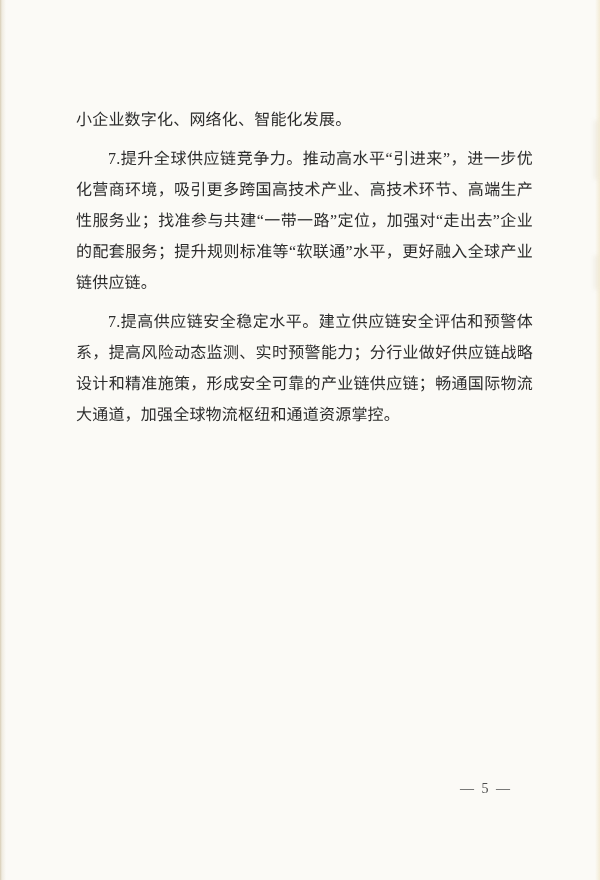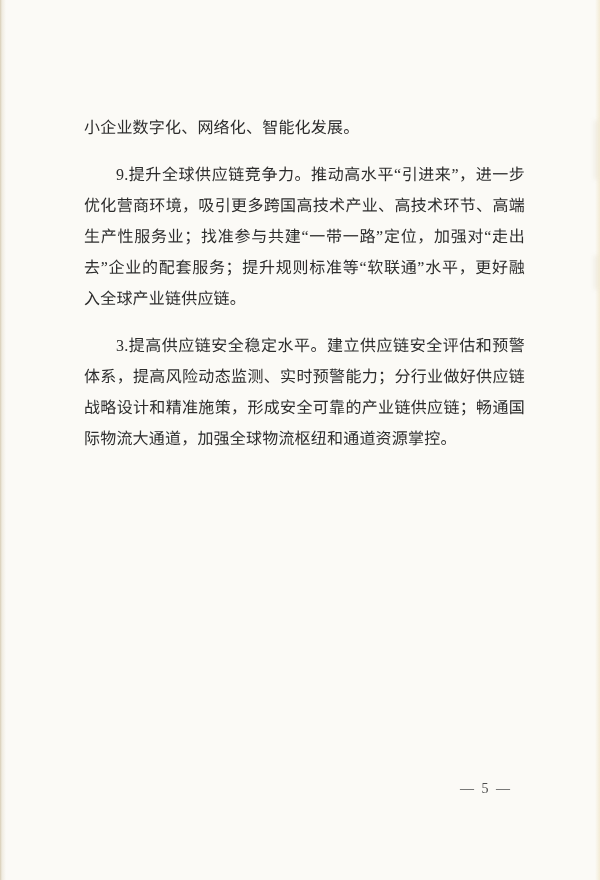--- a/index.html
+++ b/index.html
@@ -55,21 +55,21 @@
     top: 96px;
     width: 473px;
     font-size: 16px;
     line-height: 31px;
     color: var(--ink);
     text-align: justify;
     text-justify: inter-character;
     letter-spacing: 0.2px;
   }
   .para {
-    margin: 16px;
+    margin: 8px;
     padding: 0;
     text-indent: 2em;
   }
   .para.no-indent {
     text-indent: 0;
   }
   .page-number {
     position: absolute;
     top: 780px;
     right: 88px;
@@ -83,18 +83,18 @@
 <body>
 
 <div class="page">
   <div class="edge-left"></div>
   <div class="edge-right"></div>
   <div class="smudge smudge-a"></div>
   <div class="smudge smudge-b"></div>
 
   <main class="text-block">
     <p class="para no-indent">小企业数字化、网络化、智能化发展。</p>
-    <p class="para">9.提升全球供应链竞争力。推动高水平“引进来”，进一步优化营商环境，吸引更多跨国高技术产业、高技术环节、高端生产性服务业；找准参与共建“一带一路”定位，加强对“走出去”企业的配套服务；提升规则标准等“软联通”水平，更好融入全球产业链供应链。</p>
-    <p class="para">3.提高供应链安全稳定水平。建立供应链安全评估和预警体系，提高风险动态监测、实时预警能力；分行业做好供应链战略设计和精准施策，形成安全可靠的产业链供应链；畅通国际物流大通道，加强全球物流枢纽和通道资源掌控。</p>
+    <p class="para">7.提升全球供应链竞争力。推动高水平“引进来”，进一步优化营商环境，吸引更多跨国高技术产业、高技术环节、高端生产性服务业；找准参与共建“一带一路”定位，加强对“走出去”企业的配套服务；提升规则标准等“软联通”水平，更好融入全球产业链供应链。</p>
+    <p class="para">7.提高供应链安全稳定水平。建立供应链安全评估和预警体系，提高风险动态监测、实时预警能力；分行业做好供应链战略设计和精准施策，形成安全可靠的产业链供应链；畅通国际物流大通道，加强全球物流枢纽和通道资源掌控。</p>
   </main>
 
   <div class="page-number">— 5 —</div>
 </div>
 
 </body></html>

